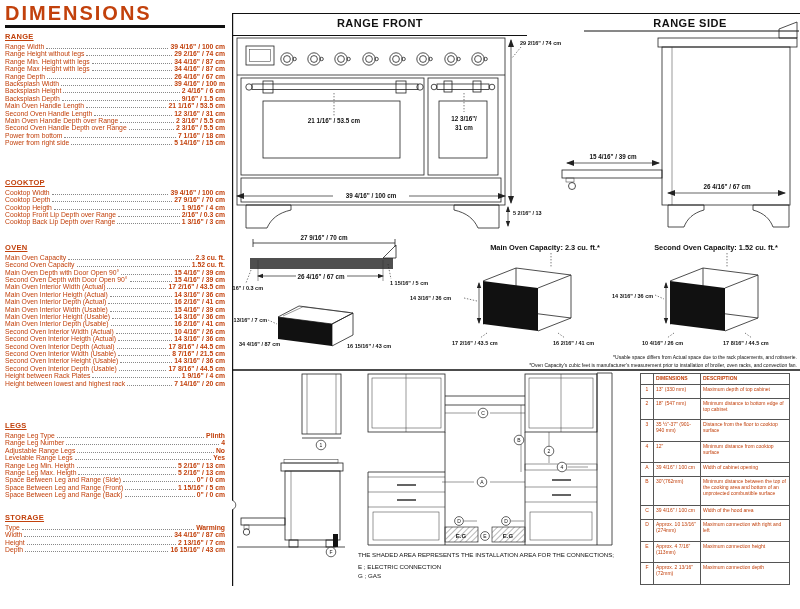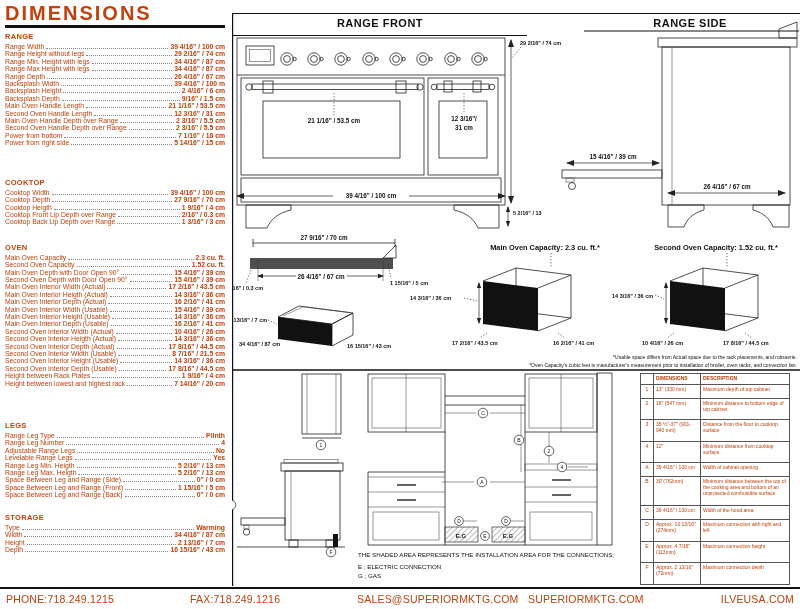--- a/index.html
+++ b/index.html
@@ -8,21 +8,21 @@
          font-family:"Liberation Sans",sans-serif;overflow:hidden;margin:0 auto;}
   
   #left-col{position:absolute;left:0;top:0;width:233px;height:585px;padding:3px 8px 0 5px;}
   #title-wrap{border-bottom:3px solid #111;padding-bottom:2px;margin-bottom:4px;}
   #page-title{font-size:20px;line-height:20px;font-weight:bold;letter-spacing:2px;}
   .spec-section{margin-top:0;}
   .spec-section:nth-of-type(2){margin-top:31px;}
   .spec-section:nth-of-type(3){margin-top:17px;}
   .spec-section:nth-of-type(4){margin-top:34px;}
   .spec-section:nth-of-type(5){margin-top:14px;}
-  .spec-heading{font-size:7.5px;font-weight:bold;letter-spacing:.3px;margin-bottom:2px;}
+  .spec-heading{font-size:7.5px;font-weight:bold;letter-spacing:.3px;margin-bottom:2px;text-decoration:underline;}
   .spec-row{display:flex;align-items:baseline;font-size:6.8px;line-height:7.4px;white-space:nowrap;}
   .spec-label{flex:0 0 auto;}
   .spec-dots{flex:1 1 auto;border-bottom:1px dotted #888;margin:0 2px;height:5px;min-width:4px;}
   .spec-value{flex:0 0 auto;font-weight:bold;}
   
   #diagrams{position:absolute;left:232px;top:10px;width:568px;height:578px;}
   text{fill:#111;}
   .panel-title{font-size:11px;font-weight:bold;letter-spacing:.5px;text-anchor:middle;}
   .dim{font-size:6.3px;font-weight:bold;text-anchor:middle;}
   .dim-s{font-size:5.5px;font-weight:bold;}
@@ -676,21 +676,14 @@
           <td>Maximum connection height</td>
         </tr>
         <tr>
           <td class="c0">F</td>
           <td class="c1">Approx. 2 13/16" (72mm)</td>
           <td>Maximum connection depth</td>
         </tr>
       </tbody>
   </table>
 
-  <div id="footer">
-    <span class="f-phone">PHONE:718.249.1215</span>
-    <span class="f-fax">FAX:718.249.1216</span>
-    <span class="f-email">SALES@SUPERIORMKTG.COM</span>
-    <span class="f-site1">SUPERIORMKTG.COM</span>
-    <span class="f-site2">ILVEUSA.COM</span>
-  </div>
 
 </div>
 
 </body></html>

